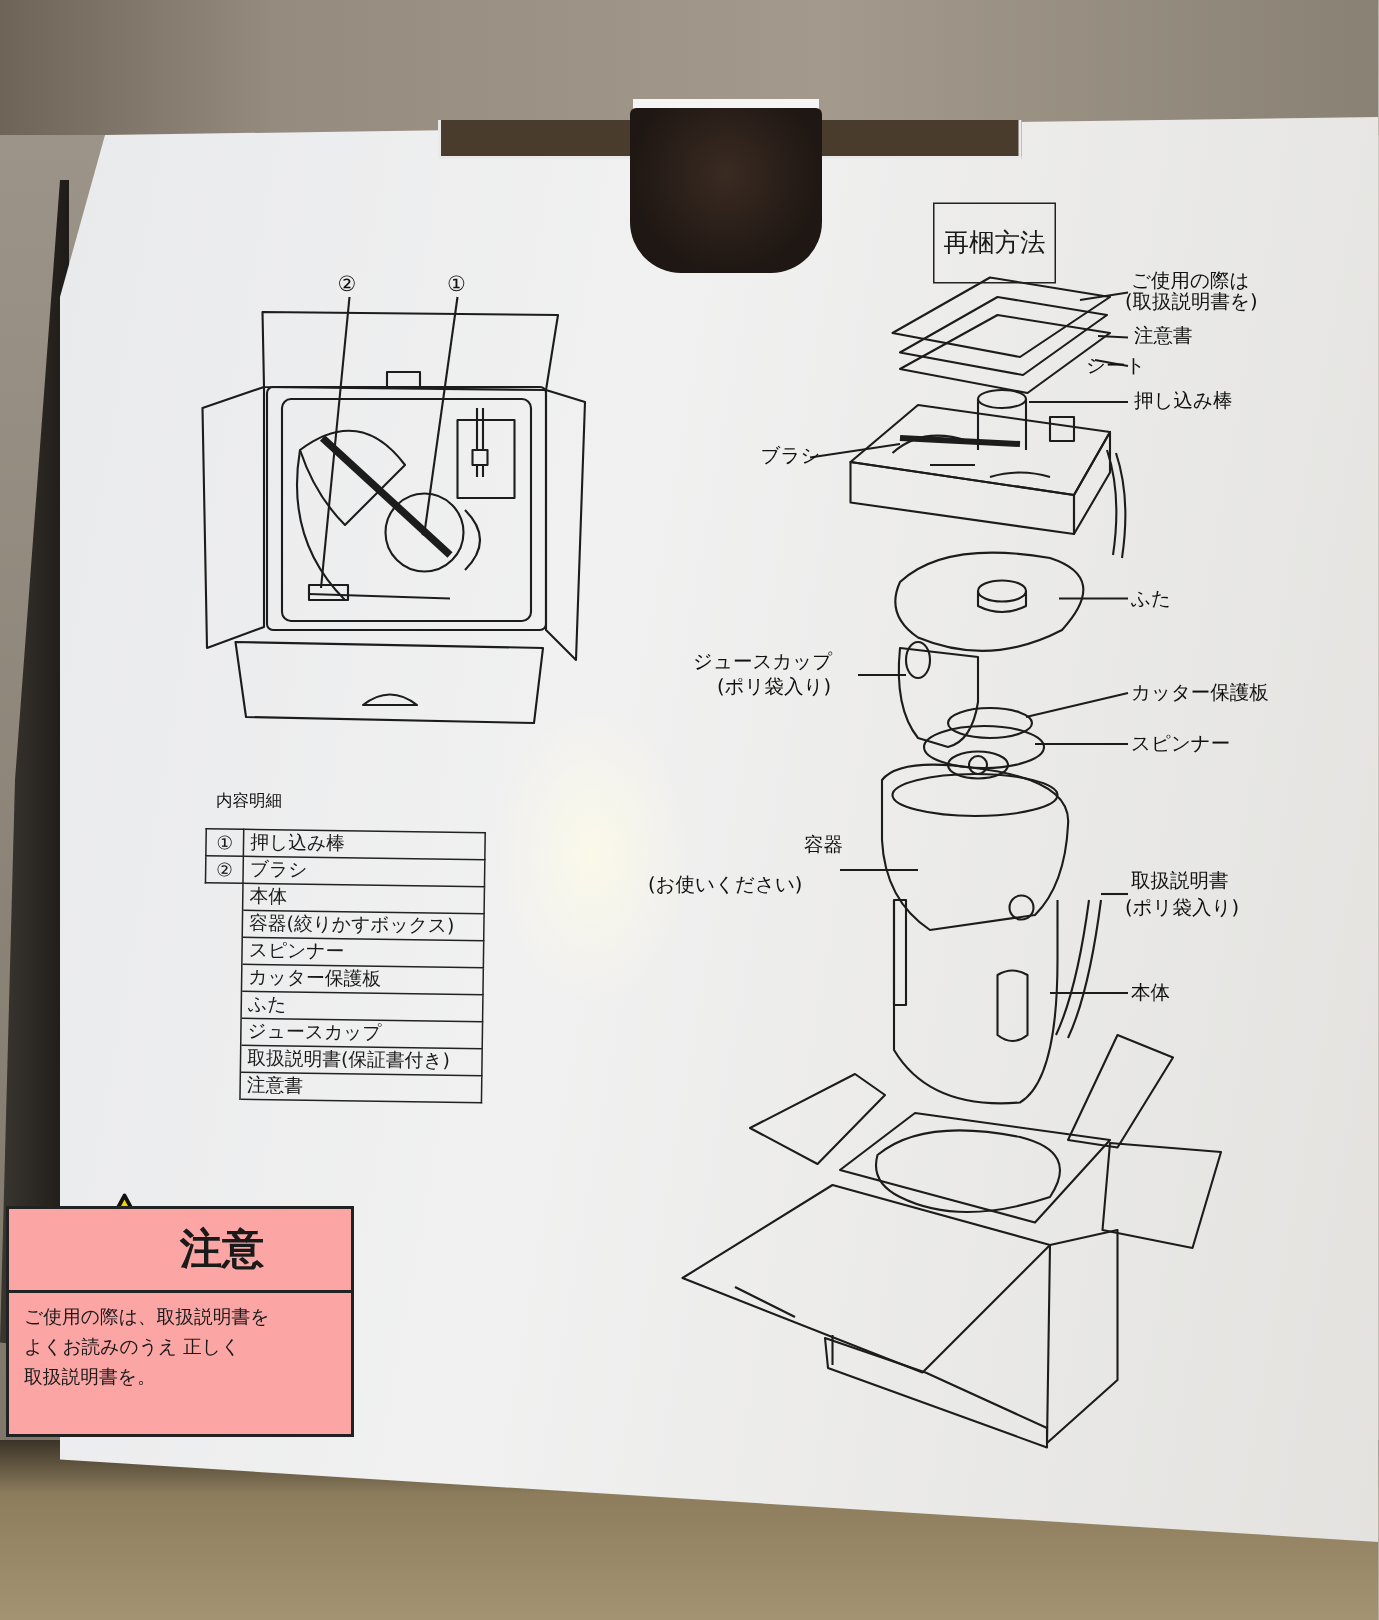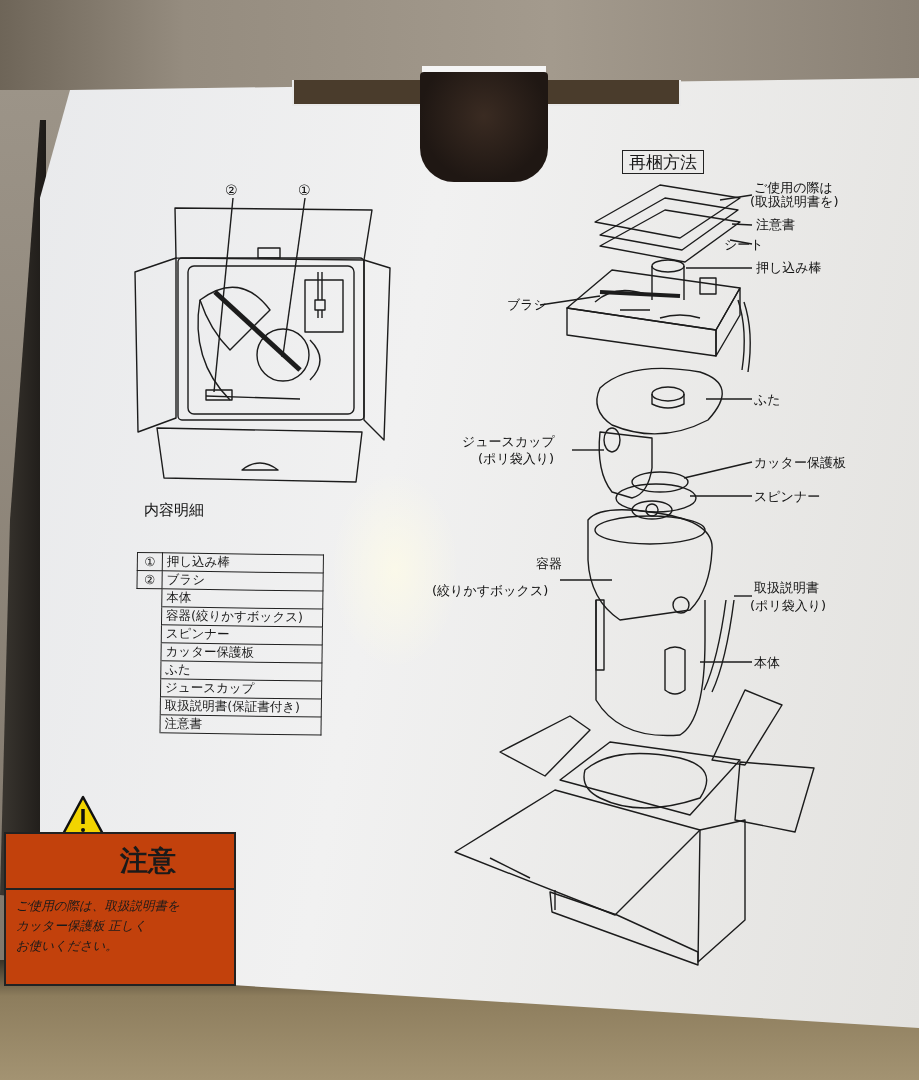--- a/index.html
+++ b/index.html
@@ -17,34 +17,34 @@
     background:linear-gradient(90deg,#3a3630,#1e1b18);
     clip-path:polygon(40px 0,46px 0,46px 780px,0 775px,10px 400px);}
   .slot{position:absolute;left:292px;top:80px;width:385px;height:24px;
     background:#4a3c2c;border:2px solid #e9e9e9;border-top:none;}
   .handle{position:absolute;left:420px;top:72px;width:128px;height:110px;
     background:radial-gradient(ellipse at 50% 40%,#3a2b22 0%,#1f1713 70%);
     border-radius:4px 4px 34px 34px;}
   .tab{position:absolute;left:422px;top:66px;width:124px;height:14px;background:#f5f5f5;}
   .svg-layer{position:absolute;left:0;top:0;}
   .label{position:absolute;font-size:13px;line-height:16px;white-space:nowrap;color:#111;}
-  .title-box{position:absolute;left:622px;top:150px;border:1.5px solid #222;
-    padding:0 6px;font-size:17px;line-height:22px;}
-  .contents-title{position:absolute;left:144px;top:502px;font-size:15px;}
+  .title-box{position:absolute;left:622px;top:135px;border:1.5px solid #222;
+    padding:15px 6px;font-size:17px;line-height:22px;}
+  .contents-title{position:absolute;left:144px;top:526px;font-size:11px;}
   table.contents{position:absolute;left:137px;top:552px;border-collapse:collapse;
     font-size:12.5px;transform:rotate(0.8deg);transform-origin:left top;}
   table.contents td{border:1.3px solid #222;height:17px;padding:0 4px;white-space:nowrap;}
   table.contents td.num{width:16px;text-align:center;}
   table.contents td.blank{border:none;border-right:1.3px solid #222;}
-  .caution{position:absolute;left:4px;top:832px;width:228px;height:150px;
-    border:2px solid #222;background:#c2410c;}
+  .caution{position:absolute;left:4px;top:804px;width:228px;height:150px;
+    border:2px solid #222;background:#fca5a5;}
   .caution-head{height:54px;border-bottom:2px solid #222;display:flex;
     align-items:center;justify-content:center;gap:10px;}
   .caution-title{font-size:28px;font-weight:bold;}
-  .caution-body{font-size:12.5px;line-height:20px;padding:6px 10px;font-style:italic;}
+  .caution-body{font-size:12.5px;line-height:20px;padding:6px 10px;}
   .glare{position:absolute;left:330px;top:470px;width:130px;height:200px;
     background:radial-gradient(ellipse,rgba(255,252,230,.7),rgba(255,255,255,0) 70%);}
 </style>
 </head>
 <body>
 
 <div class="bg-top"></div>
 <div class="cardboard"></div>
 <div class="box-left-edge"></div>
 <div class="box-face"></div>
@@ -195,34 +195,34 @@
 </tbody>
   </table>
 
 <div class="caution">
   <div class="caution-head">
     <span style="width:46px;display:inline-block"></span>
     <span class="caution-title">注意</span>
   </div>
   <div class="caution-body">
     <div>ご使用の際は、取扱説明書を</div>
-    <div>カッター保護板 正しく</div>
-    <div>お使いください。</div>
+    <div>よくお読みのうえ 正しく</div>
+    <div>取扱説明書を。</div>
   </div>
 </div>
 
 <div class="title-box">再梱方法</div>
 <div class="label" style="left:754px;top:180px">ご使用の際は</div>
 <div class="label" style="left:750px;top:194px">(取扱説明書を)</div>
 <div class="label" style="left:756px;top:217px">注意書</div>
 <div class="label" style="left:724px;top:237px">シート</div>
 <div class="label" style="left:756px;top:260px">押し込み棒</div>
 <div class="label" style="left:507px;top:297px">ブラシ</div>
 <div class="label" style="left:754px;top:392px">ふた</div>
 <div class="label" style="left:462px;top:434px">ジュースカップ</div>
 <div class="label" style="left:478px;top:451px">(ポリ袋入り)</div>
 <div class="label" style="left:754px;top:455px">カッター保護板</div>
 <div class="label" style="left:754px;top:489px">スピンナー</div>
 <div class="label" style="left:536px;top:556px">容器</div>
-<div class="label" style="left:432px;top:583px">(絞りかすボックス)</div>
+<div class="label" style="left:432px;top:583px">(お使いください)</div>
 <div class="label" style="left:754px;top:580px">取扱説明書</div>
 <div class="label" style="left:750px;top:598px">(ポリ袋入り)</div>
 <div class="label" style="left:754px;top:655px">本体</div>
 
 </body></html>

